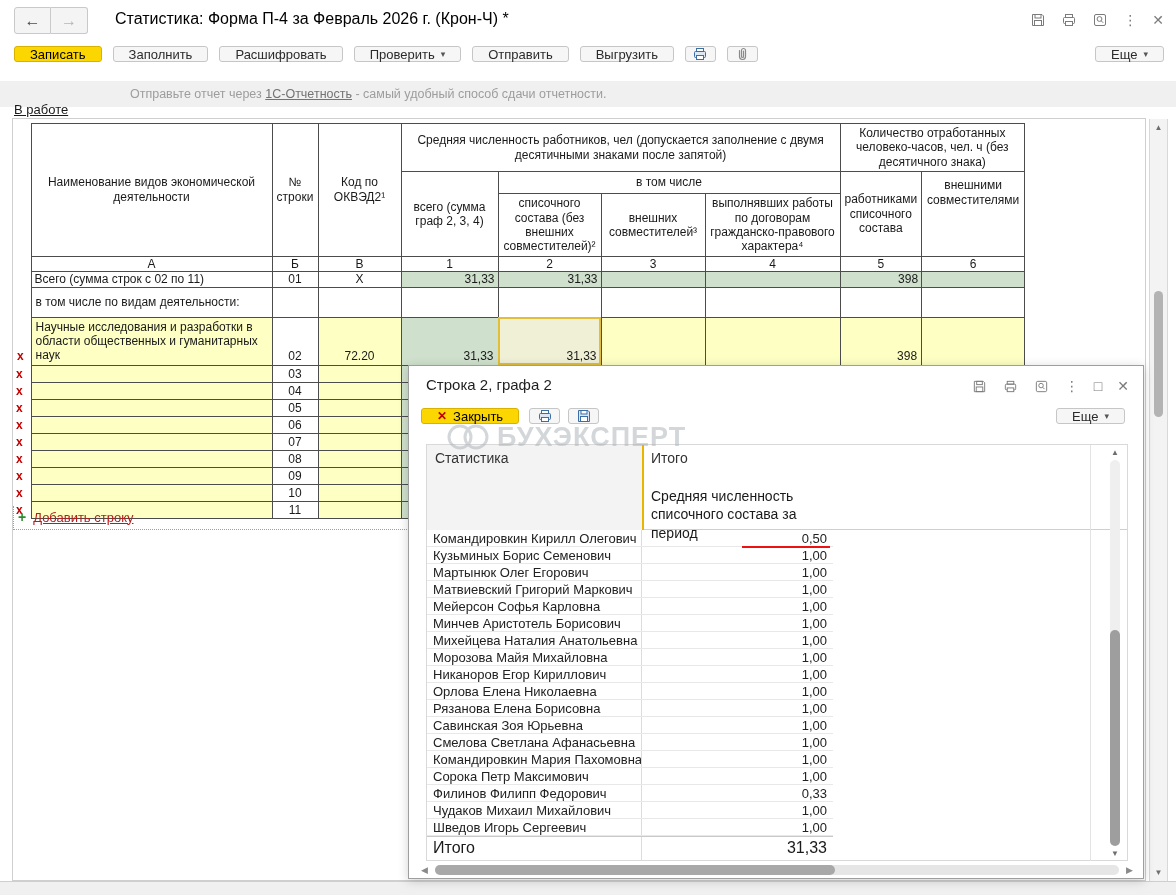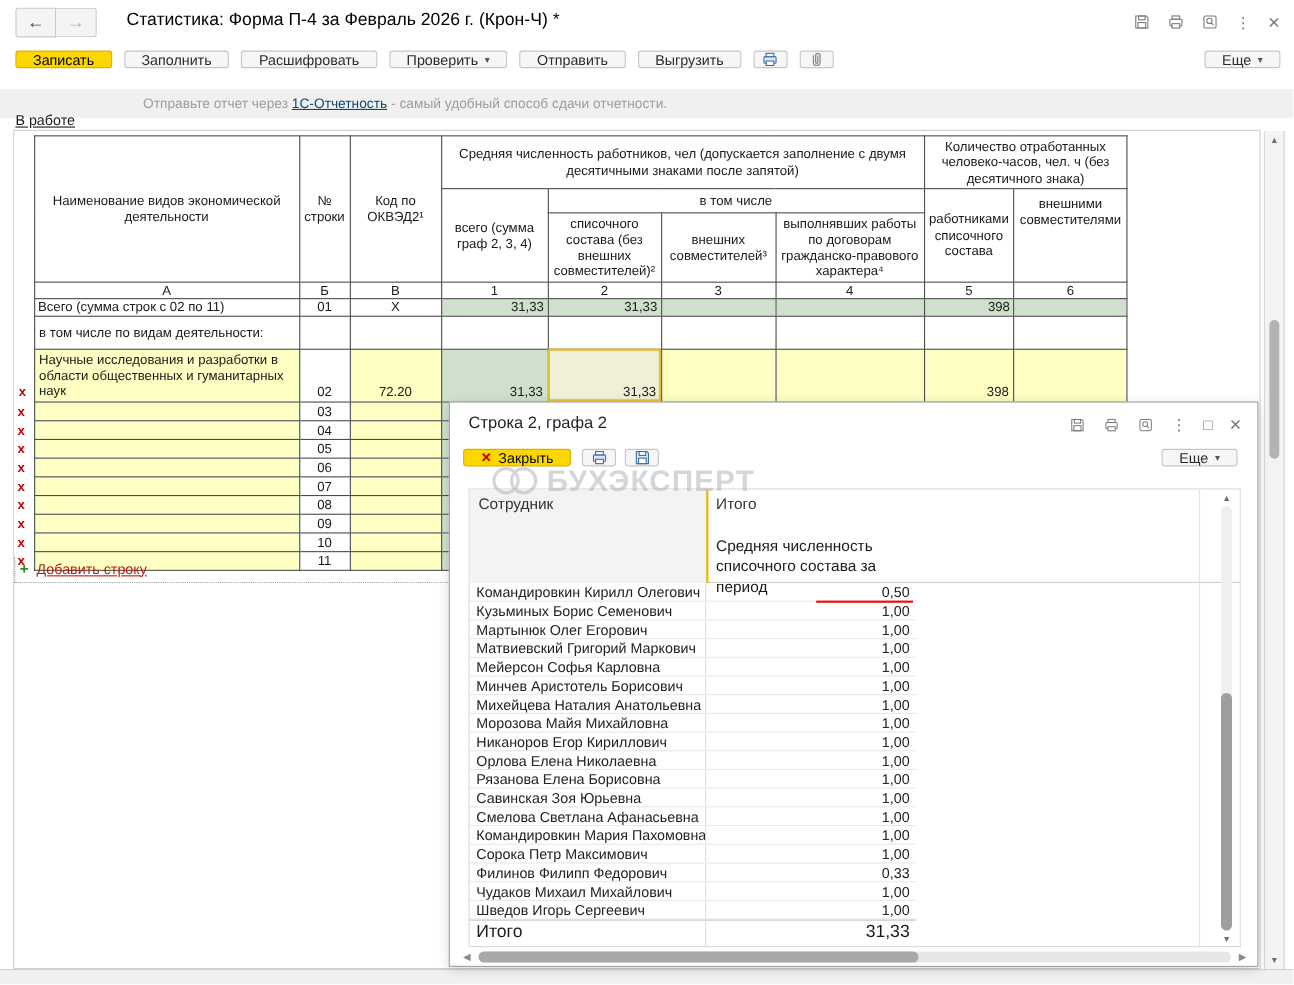--- a/index.html
+++ b/index.html
@@ -34,21 +34,21 @@
   }
   .btn.primary { background:#fcd600; border-color:#d9b200; font-weight:400; color:#000; }
   .btn .caret { font-size:9px; color:#555; }
   .iconbtn { width:31px; padding:0; justify-content:center; }
   .btn-more-main { position:absolute; right:12px; top:6px; }
 
   
   .statusbar { position:absolute; left:0; top:81px; width:1176px; height:26px; background:#f0f0f0; }
   .status-state { position:absolute; left:14px; top:5px; font-size:13px; color:#1a1a1a; text-decoration:underline; cursor:pointer;margin-top:16px; }
   .status-msg { position:absolute; left:130px; top:6px; font-size:12.5px; color:#9d9d9d; }
-  .status-msg a { color:#0c4a6e; text-decoration:underline; cursor:pointer; }
+  .status-msg a { color:#737373; text-decoration:underline; cursor:pointer; }
 
   
   .content { position:absolute; left:12px; top:118px; width:1134px; height:763px; border:1px solid #cfcfcf; background:#fff; }
 
   
   table.form { border-collapse:collapse; position:absolute; left:0px; top:4px; table-layout:fixed; }
   table.form td, table.form th { border:1px solid #4c4c4c; font-size:12px; font-weight:normal; padding:2px 4px; overflow:hidden; }
   table.form th { text-align:center; vertical-align:middle; line-height:1.2; color:#1a1a1a; }
   td.marker, th.marker { border:none !important; background:#fff; width:18px; padding:0 2px; text-align:left; vertical-align:middle; }
   .xmark { color:#c20000; font-weight:bold; font-size:12px; cursor:pointer; }
@@ -475,21 +475,21 @@
   <div class="watermark">
     <svg width="42" height="34" viewBox="0 0 42 34">
       <circle cx="13" cy="17" r="11" fill="none" stroke="#aab0b6" stroke-width="3"></circle>
       <circle cx="29" cy="17" r="11" fill="none" stroke="#aab0b6" stroke-width="3"></circle>
     </svg>
     <span class="wm-text">БУХЭКСПЕРТ</span>
   </div>
 
   <div class="p-table">
     <div class="p-head">
-      <div class="p-head-emp">Сотрудник</div>
+      <div class="p-head-emp">Статистика</div>
       <div class="p-head-tot">
         <div>Итого</div>
         <div class="sub">Средняя численность списочного состава за период</div>
       </div>
     </div>
     <div class="p-collinе"></div>
 
     <div class="p-rows">
 
         <div class="p-row">

